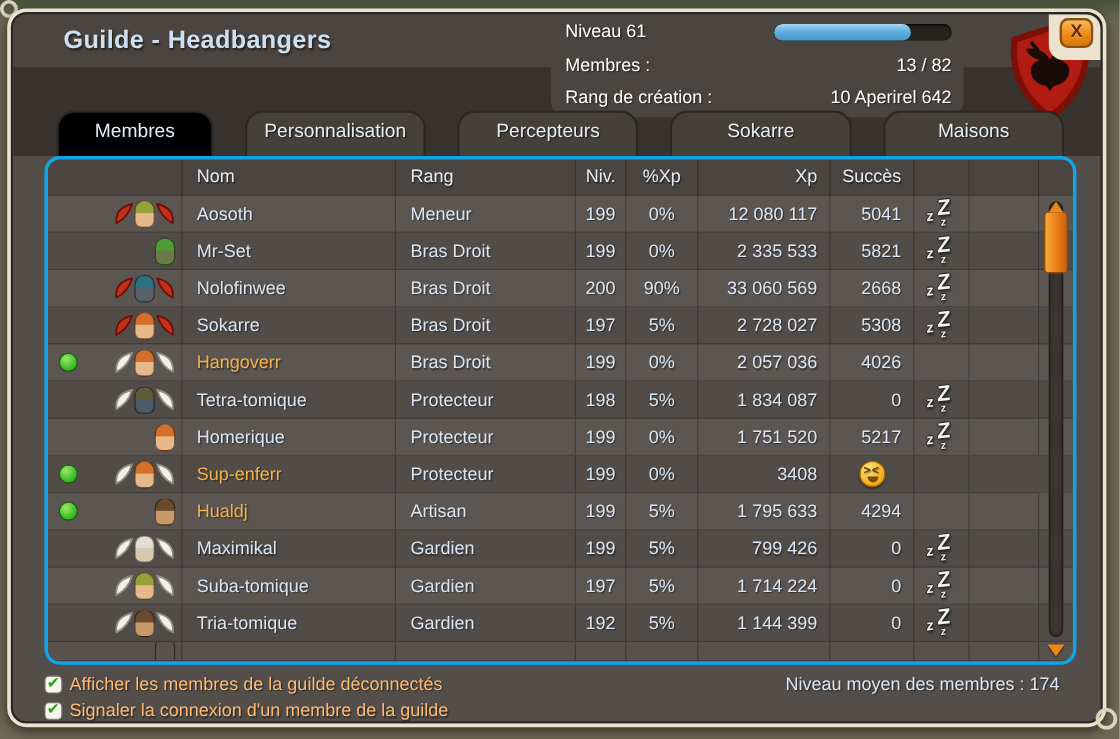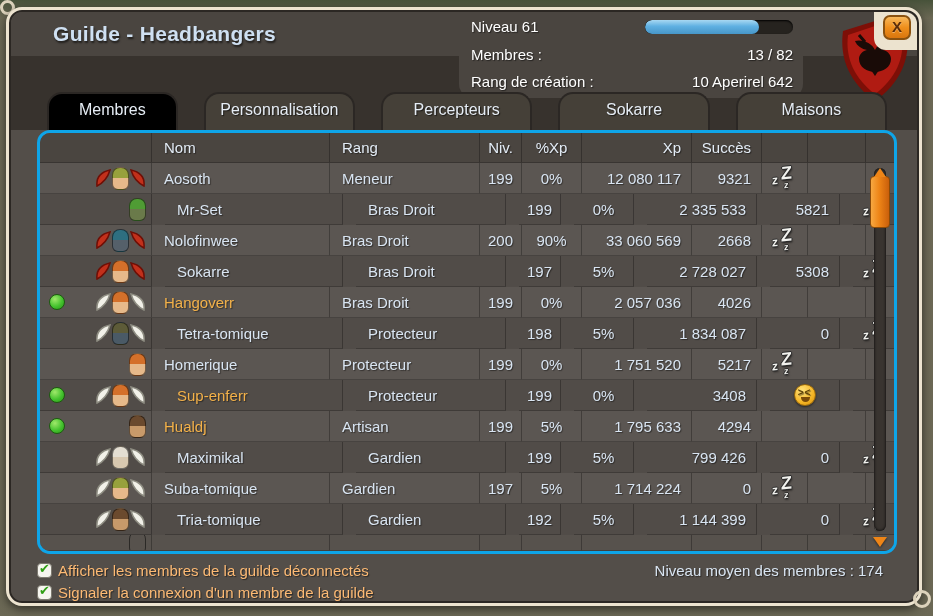--- a/index.html
+++ b/index.html
@@ -53,21 +53,21 @@
          padding-top:7px; text-shadow:1px 1px 1px rgba(0,0,0,.6); cursor:pointer; }
   .tab.active { background:#000000; flex:0.86; }
 
   
   .gtable { position:absolute; left:26px; top:118px; width:860px; height:424px;
             background:#57524d; border:3px solid #0ea5e9; border-radius:13px; overflow:hidden; }
   .trow { display:grid; grid-template-columns:112px 178px 150px 42px 60px 110px 70px 46px 58px 1fr;
           height:31px; }
   .thead { height:30px; background:#4a4540; }
   .row-light { background:#5b5652; }
-  .row-dark  { background:#514c48;gap:13px; }
+  .row-dark  { background:#514c48; }
   .row-filler{ height:16px; background:#57524d; }
   .cell { position:relative; display:flex; align-items:center; font-size:15px; color:#d9e5f2;
           border-right:1px solid rgba(0,0,0,.28); border-bottom:1px solid rgba(0,0,0,.22);
           text-shadow:1px 1px 1px rgba(0,0,0,.45); overflow:hidden; white-space:nowrap; }
   .c-scroll { border-right:none; }
   .th { color:#e3ecf6; }
   .c-name,.c-rank { padding-left:12px; }
   .c-level,.c-xppct,.c-mood { justify-content:center; }
   .c-xp,.c-ach { justify-content:flex-end; padding-right:10px; }
   .c-status { justify-content:flex-end; padding-right:5px; }
@@ -208,21 +208,21 @@
         <svg class="wing wr" viewBox="0 0 16 18">
                     <path d="M15 1 C6 3 1 8 2 17 C8 14 13 8 15 1 Z" stroke-width="1.5"></path>
                   </svg>
       </span>
     </div>
     <div class="cell c-name">Aosoth</div>
     <div class="cell c-rank">Meneur</div>
     <div class="cell c-level">199</div>
     <div class="cell c-xppct">0%</div>
     <div class="cell c-xp">12 080 117</div>
-    <div class="cell c-ach">9321</div>
+    <div class="cell c-ach">5041</div>
     <div class="cell c-mood">
       <span class="zz">
                   <i class="za">z</i>
                   <b class="zb">Z</b>
                   <i class="zc">z</i>
                 </span>
 
     </div>
     <div class="cell c-extra"></div>
     <div class="cell c-scroll"></div>

